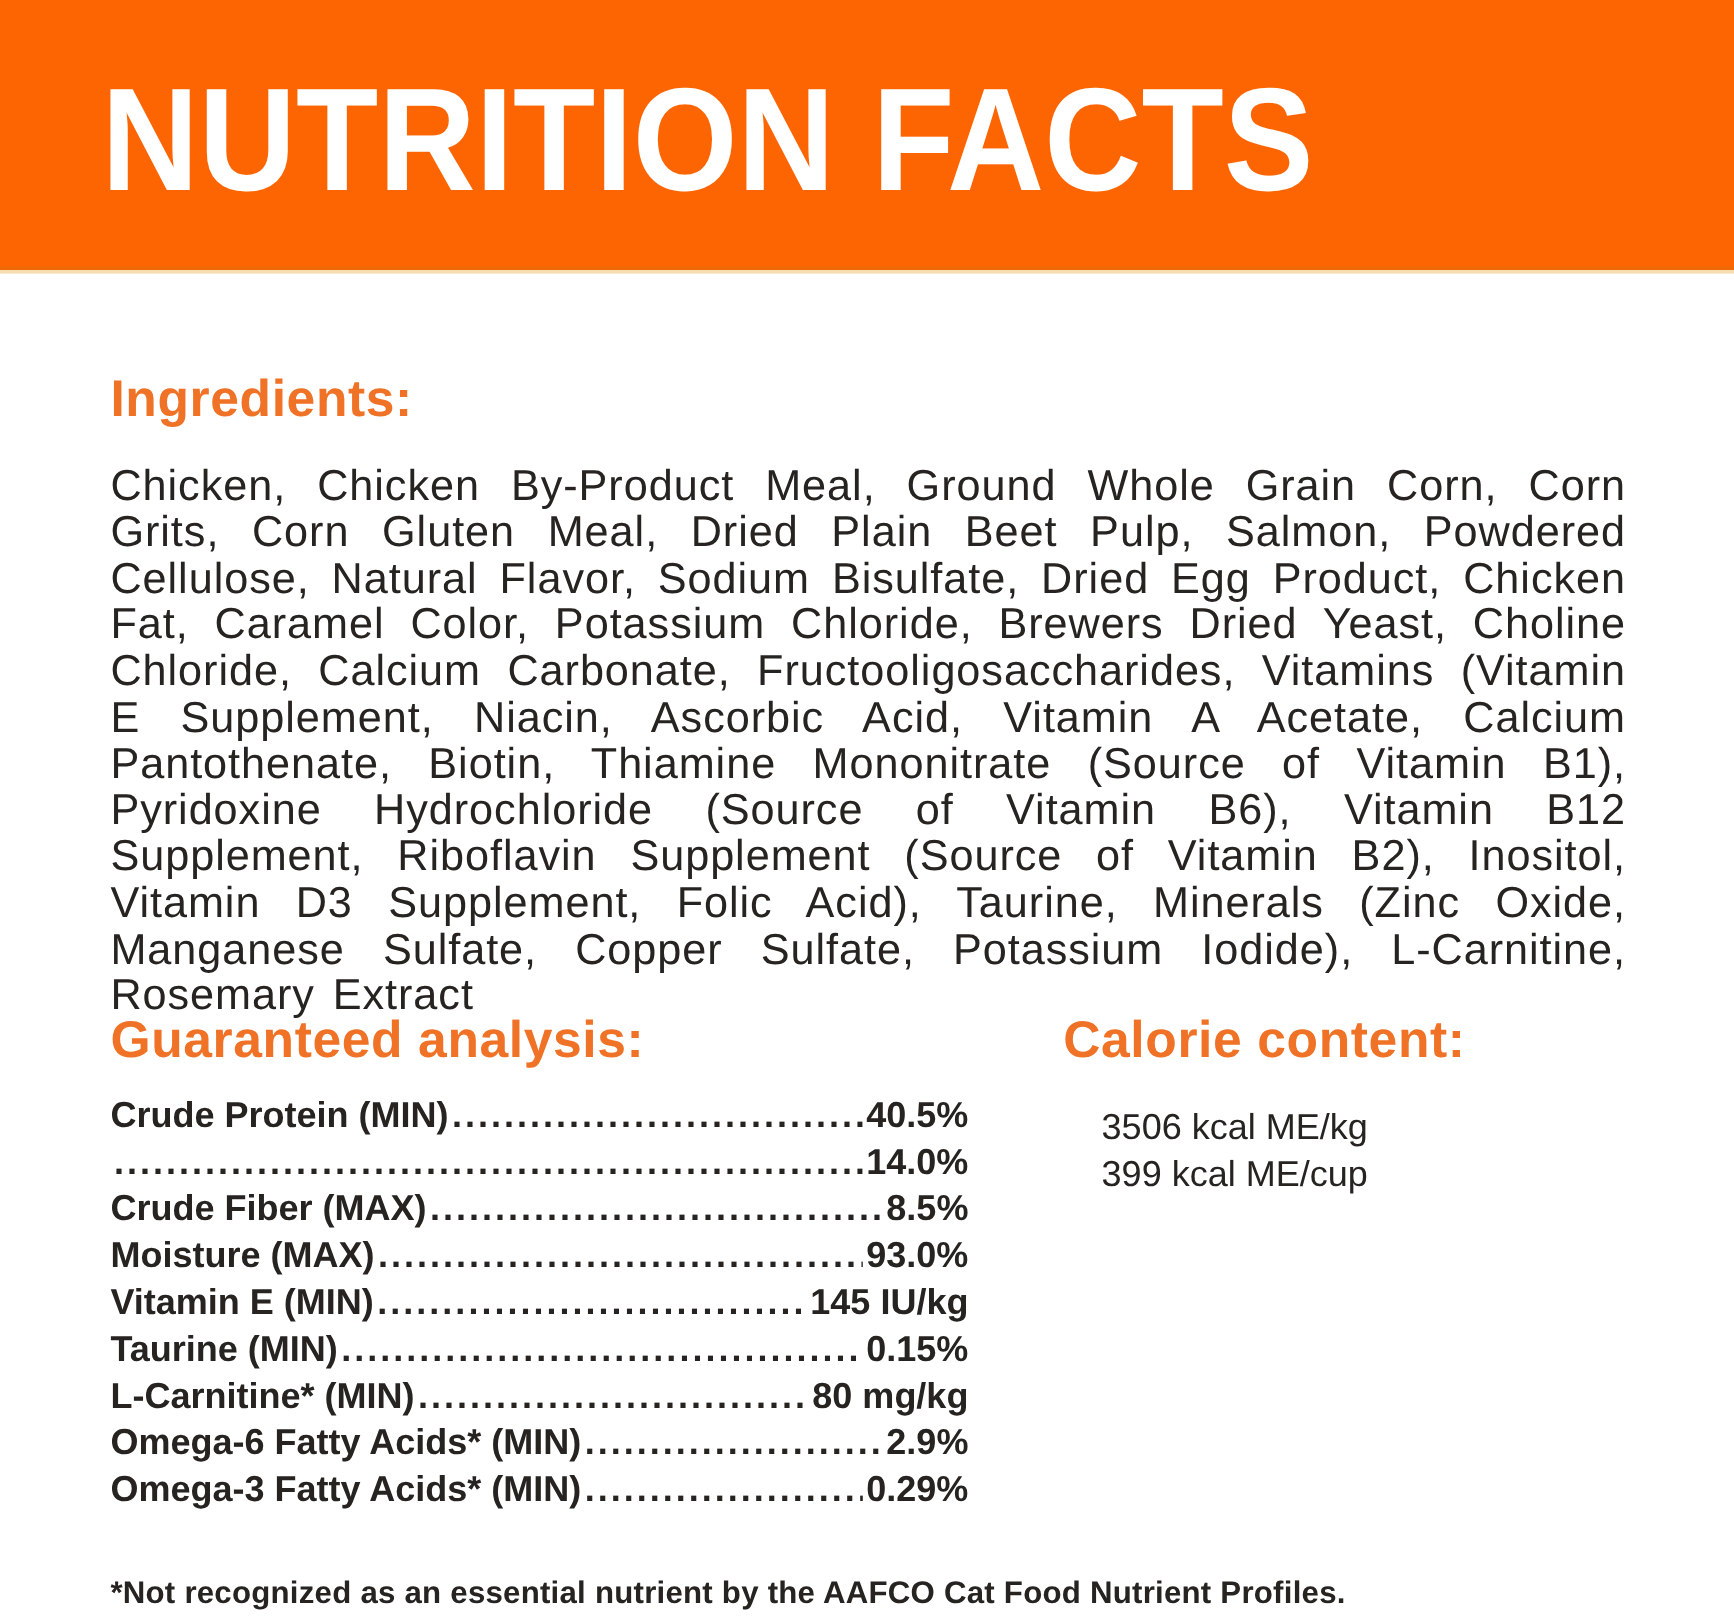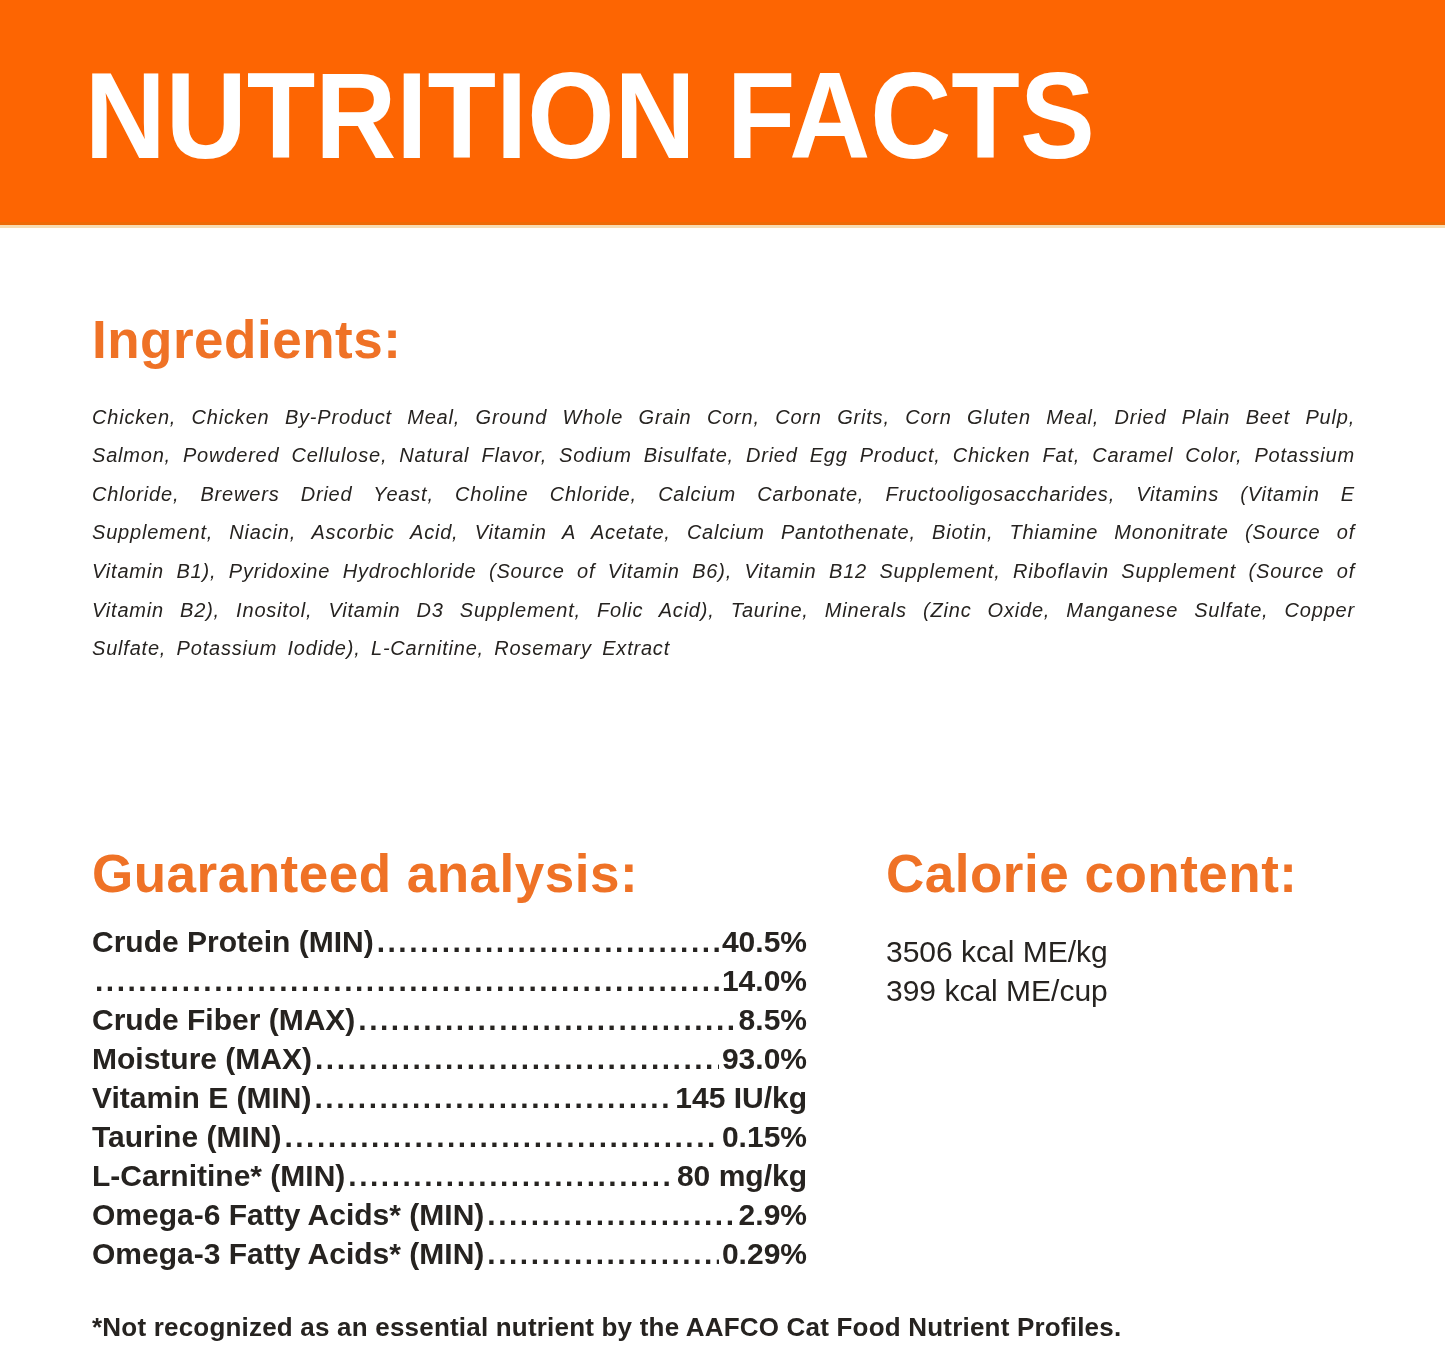--- a/index.html
+++ b/index.html
@@ -40,43 +40,42 @@
     line-height: 1;
     color: #ffffff;
     white-space: nowrap;
     transform: scaleX(0.92);
     transform-origin: left center;
   }
 
   
   .orange-heading {
     margin: 0;
-    font-size: 53px;
+    font-size: 43px;
     font-weight: 700;
     line-height: 1.2;
     color: #ef7226;
     letter-spacing: 0.5px;
   }
 
   
   .ingredients {
     position: absolute;
     left: 92px;
     top: 308px;
     width: 1263px;
   }
   .ingredients-text {
     margin: 26px 0 0 0;
-    font-size: 20px;
+    font-size: 36px;
     line-height: 38.6px;
     letter-spacing: 0.8px;
     word-spacing: 4px;
     text-align: justify;
     color: #262320;
-    font-style: italic;
   }
 
   
   .analysis {
     position: absolute;
     left: 92px;
     top: 842px;
     width: 715px;
   }
   .ga-list { margin-top: 16px; font-weight: bold; }
@@ -100,21 +99,21 @@
     letter-spacing: 2.5px;
   }
   .ga-value { flex: 0 0 auto; text-align: right; }
 
   
   .calories {
     position: absolute;
     left: 886px;
     top: 842px;
   }
-  .cal-lines { margin-top: 26px; }
+  .cal-lines { margin-top: 26px; margin-left: 32px; }
   .cal-line {
     font-size: 30px;
     line-height: 39px;
     white-space: nowrap;
   }
 
   
   .footnote {
     position: absolute;
     left: 92px;

